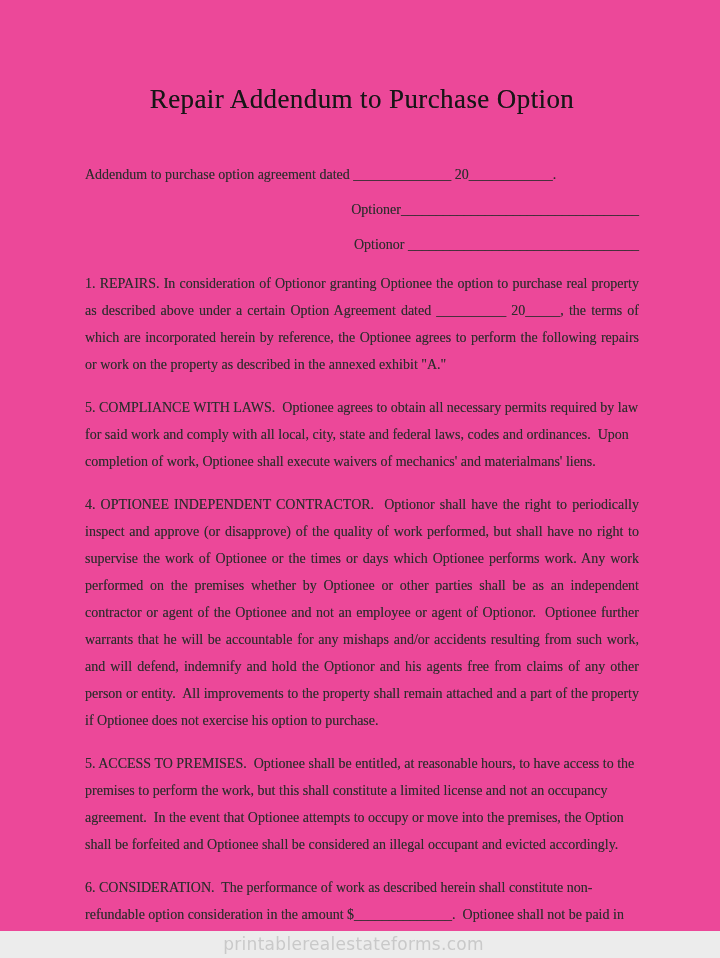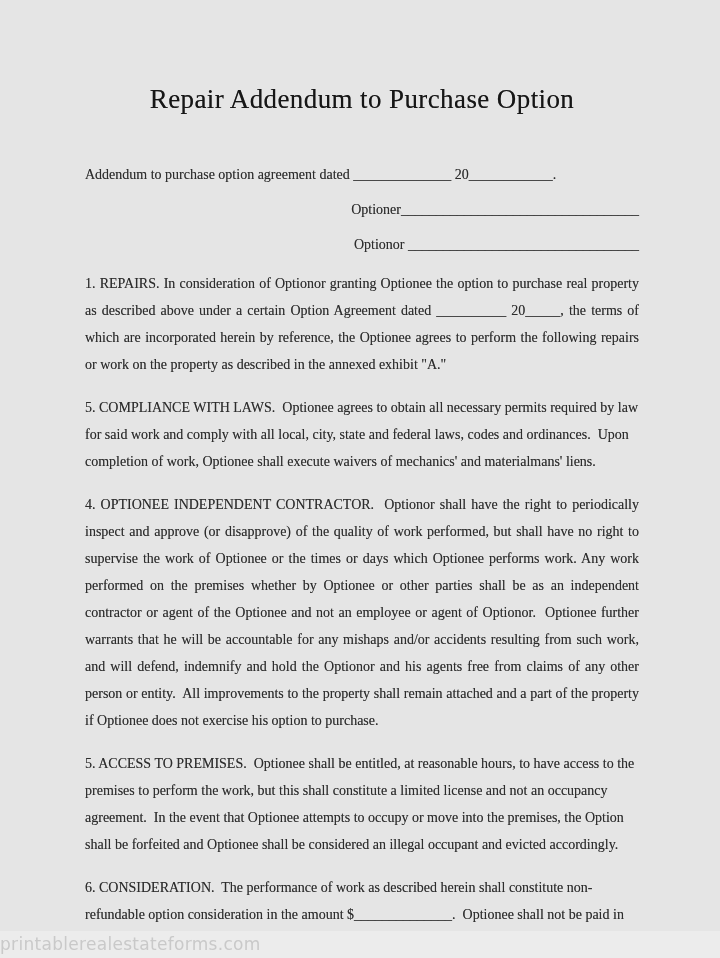--- a/index.html
+++ b/index.html
@@ -1,20 +1,20 @@
 <!DOCTYPE html>
 <html><head>
 <meta charset="utf-8">
 <style>
   html, body { margin: 0; padding: 0; background: #ffffff; }
   .page {
     position: relative;
     width: 720px;
     height: 958px;
-    background: #e5e5e5;
+    background: #ec4899;
     overflow: hidden;
     font-family: "Liberation Serif", "DejaVu Serif", serif;
     color: #2d2d2d;
   }
   .content {
     position: absolute;
     left: 85px;
     top: 0;
     width: 554px;
   }
@@ -39,21 +39,21 @@
   .field-address { margin-top: 14px; }
   .para { line-height: 27px; margin: 16px 0 0 0; }
   .justify { text-align: justify; }
   .footer-band {
     position: absolute;
     left: 0;
     right: 0;
     bottom: 0;
     height: 27px;
     background: #ececec;
-    text-align: left;
+    text-align: center;
   }
   .footer-band .watermark {
     display: inline-block;
     padding-right: 13px;
     font-family: "DejaVu Sans", "Liberation Sans", sans-serif;
     font-size: 17px;
     line-height: 26px;
     letter-spacing: 0.3px;
     color: #c9c9c9;
   }

